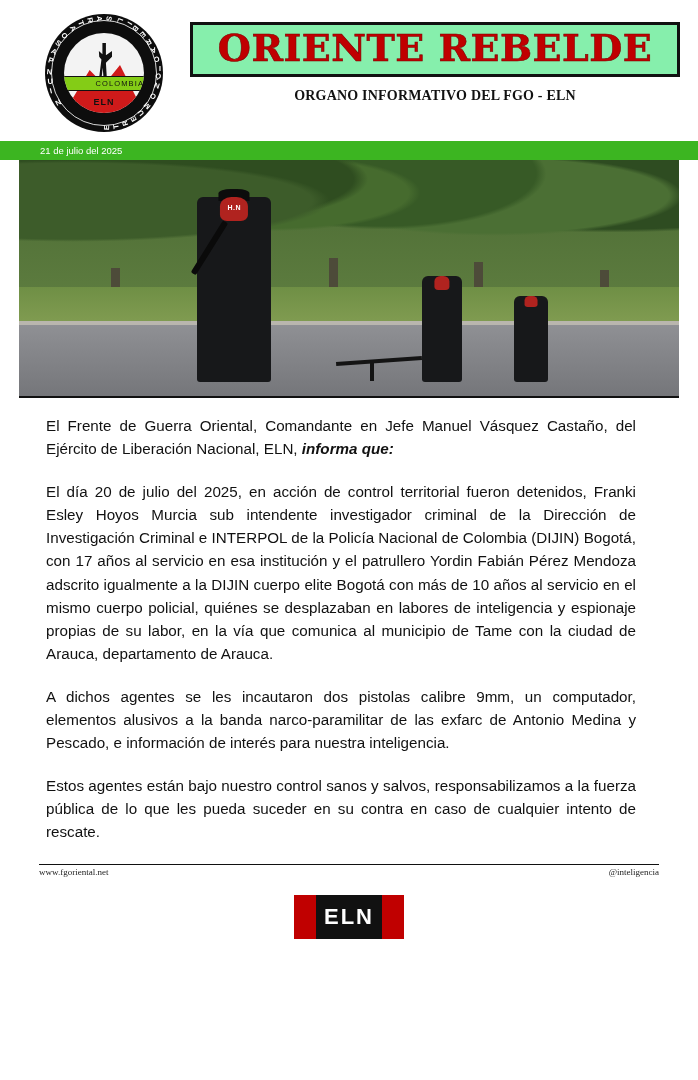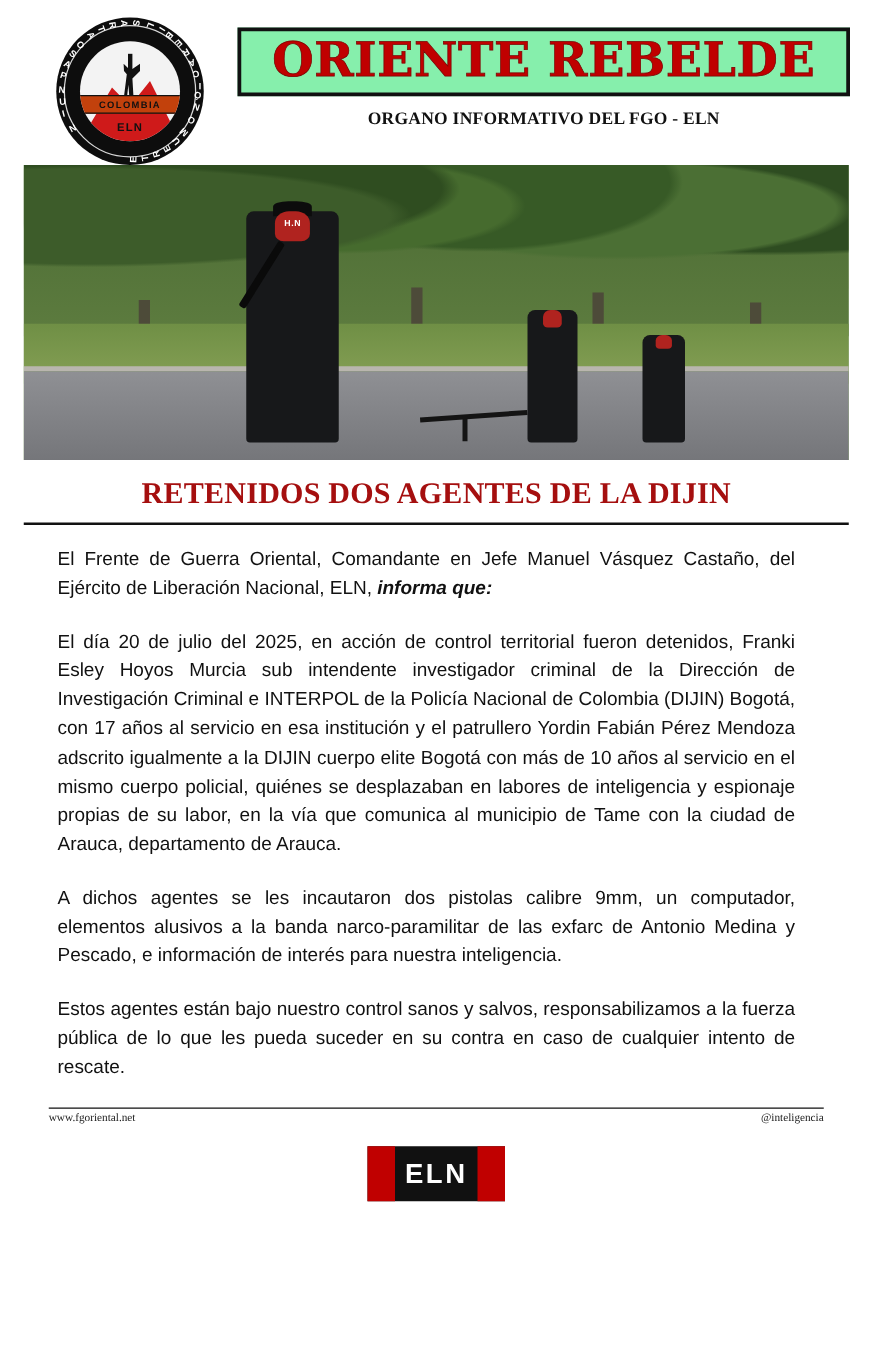--- a/index.html
+++ b/index.html
@@ -78,28 +78,28 @@
     margin-left: -8px;
     background: #111;
     clip-path: polygon(40% 0%, 62% 0%, 62% 30%, 100% 20%, 100% 34%, 62% 48%, 70% 100%, 50% 100%, 42% 60%, 30% 100%, 14% 100%, 34% 40%, 20% 34%, 18% 20%, 40% 28%);
   }
   .emblem-band {
     position: absolute;
     left: 0;
     right: 0;
     bottom: 28%;
     height: 13px;
-    background: #c2410c;
+    background: #84cc16;
     border-top: 1px solid #111;
     border-bottom: 1px solid #111;
     color: #111;
     font-size: 7.5px;
     letter-spacing: 1.1px;
-    font-weight: bold;
-    text-align: center;
+    font-weight: normal;
+    text-align: right;
     line-height: 13px;
     font-family: "Liberation Sans", sans-serif;
   }
   .emblem-eln {
     position: absolute;
     left: 0;
     right: 0;
     bottom: 7%;
     text-align: center;
     color: #111;
@@ -417,20 +417,23 @@
     </div>
 
     <div class="title-wrap">
       <div class="title-box">
         <div class="title-main">ORIENTE REBELDE</div>
       </div>
       <div class="subtitle">ORGANO INFORMATIVO DEL FGO - ELN</div>
     </div>
   </div>
 
+  <div class="date-bar">
+    <div class="date-text">21 de julio del 2025</div>
+  </div>
 
   <div class="photo">
     <div class="sky"></div>
     <div class="canopy"></div>
     <div class="trunk" style="left:14%; height:52px;"></div>
     <div class="trunk" style="left:47%; height:62px;"></div>
     <div class="trunk" style="left:69%; height:58px;"></div>
     <div class="trunk" style="left:88%; height:50px;"></div>
     <div class="grass"></div>
     <div class="road-edge"></div>
@@ -450,21 +453,20 @@
     </div>
 
     <div class="fighter f3">
       <div class="body-dark"></div>
       <div class="head-red"></div>
     </div>
 
     <div class="tripod"></div>
   </div>
 
-  <div class="headline">RETENIDOS DOS AGENTES DE LA DIJIN</div>
   <div class="rule"></div>
 
   <div class="body-col">
     <p class="lead"><span>El Frente de Guerra Oriental, Comandante en Jefe Manuel Vásquez Castaño, del Ejército de Liberación Nacional, ELN, </span><em>informa que:</em></p>
     <p>El día 20 de julio del 2025, en acción de control territorial fueron detenidos, Franki Esley Hoyos Murcia sub intendente investigador criminal de la Dirección de Investigación Criminal e INTERPOL de la Policía Nacional de Colombia (DIJIN) Bogotá, con 17 años al servicio en esa institución y el patrullero Yordin Fabián Pérez Mendoza adscrito igualmente a la DIJIN cuerpo elite Bogotá con más de 10 años al servicio en el mismo cuerpo policial, quiénes se desplazaban en labores de inteligencia y espionaje propias de su labor, en la vía que comunica al municipio de Tame con la ciudad de Arauca, departamento de Arauca.</p>
     <p>A dichos agentes se les incautaron dos pistolas calibre 9mm, un computador, elementos alusivos a la banda narco-paramilitar de las exfarc de Antonio Medina y Pescado, e información de interés para nuestra inteligencia.</p>
     <p>Estos agentes están bajo nuestro control sanos y salvos, responsabilizamos a la fuerza pública de lo que les pueda suceder en su contra en caso de cualquier intento de rescate.</p>
   </div>
 
   <div class="footer-line">

